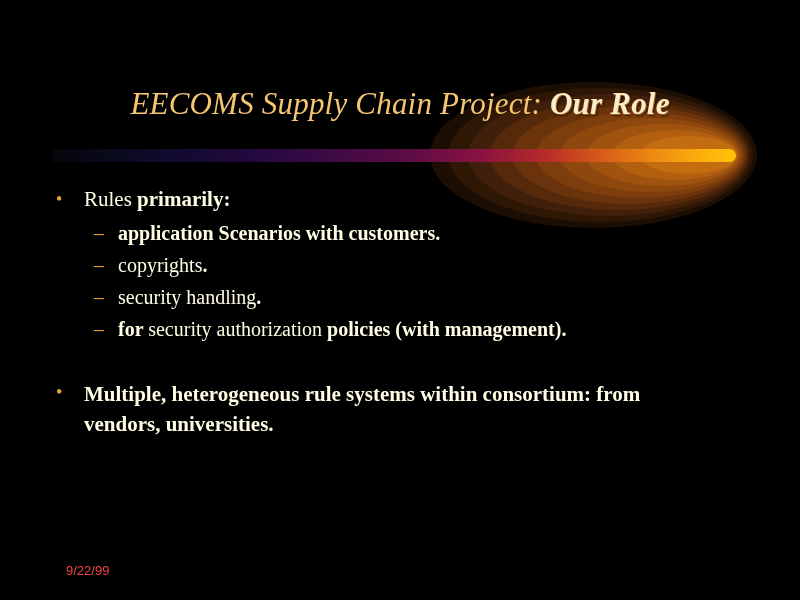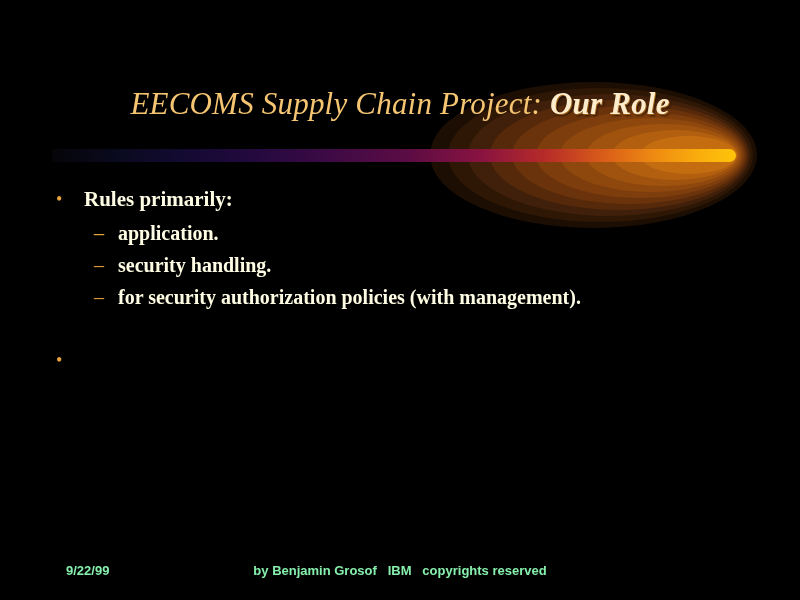--- a/index.html
+++ b/index.html
@@ -158,34 +158,33 @@
   .gap { height: 34px; }
 
   .bullet-wrap {
     padding-left: 84px;
     color: #fffde4;
     font-size: 21px;
     line-height: 30px;
     max-width: 600px;
   }
 
-  .b { font-weight: bold; }
+  .b { font-weight: normal; }
   .r { font-weight: bold; }
 
   
   #footer {
     position: absolute;
     left: 0;
     top: 563px;
     width: 800px;
     height: 24px;
     font-family: "Liberation Sans", "DejaVu Sans", sans-serif;
     font-size: 13px;
-    color: #86efac;
-    font-weight: bold;
+    color: #ef4444;
   }
   #footer-date {
     position: absolute;
     left: 66px;
     top: 0;
   }
   #footer-credit {
     position: absolute;
     left: 0;
     top: 0;
@@ -215,27 +214,26 @@
 
   <div id="title-block">
     <span class="title-main">EECOMS Supply Chain Project: </span><span class="title-accent">Our Role</span>
   </div>
 
   <div id="rule-bar"></div>
 
   <div id="body-block">
       <div class="bullet-l1"><span class="marker">•</span><span class="b">Rules</span><span class="r"> primarily:</span></div>
       <div class="sub-list">
-        <div class="bullet-l2"><span class="marker">–</span></div>
-        <div class="bullet-l2"><span class="marker">–</span><span class="b">application</span><span class="r">.</span></div>
+        <div class="bullet-l2"><span class="marker">–</span><span class="r">application Scenarios with customers.</span></div>
+        <div class="bullet-l2"><span class="marker">–</span><span class="b">copyrights</span><span class="r">.</span></div>
         <div class="bullet-l2"><span class="marker">–</span><span class="b">security handling</span><span class="r">.</span></div>
         <div class="bullet-l2"><span class="marker">–</span><span class="r">for </span><span class="b">security authorization</span><span class="r"> policies (with management).</span></div>
       </div>
       <div class="gap"></div>
-      <div class="bullet-l1 bullet-wrap"><span class="marker">•</span></div>
+      <div class="bullet-l1 bullet-wrap"><span class="marker">•</span><span class="r">Multiple, heterogeneous rule systems within consortium:  from vendors, universities.</span></div>
     </div>
 
   <div id="footer">
     <span id="footer-date">9/22/99</span>
-    <span id="footer-credit">by Benjamin Grosof   IBM   copyrights reserved</span>
   </div>
 
 </div>
 
 </body></html>

